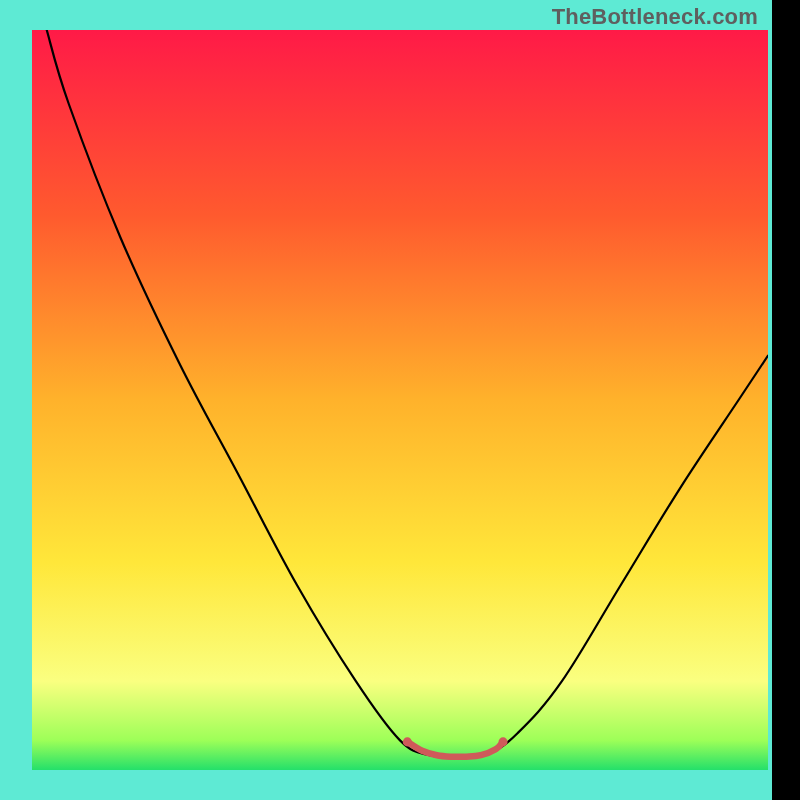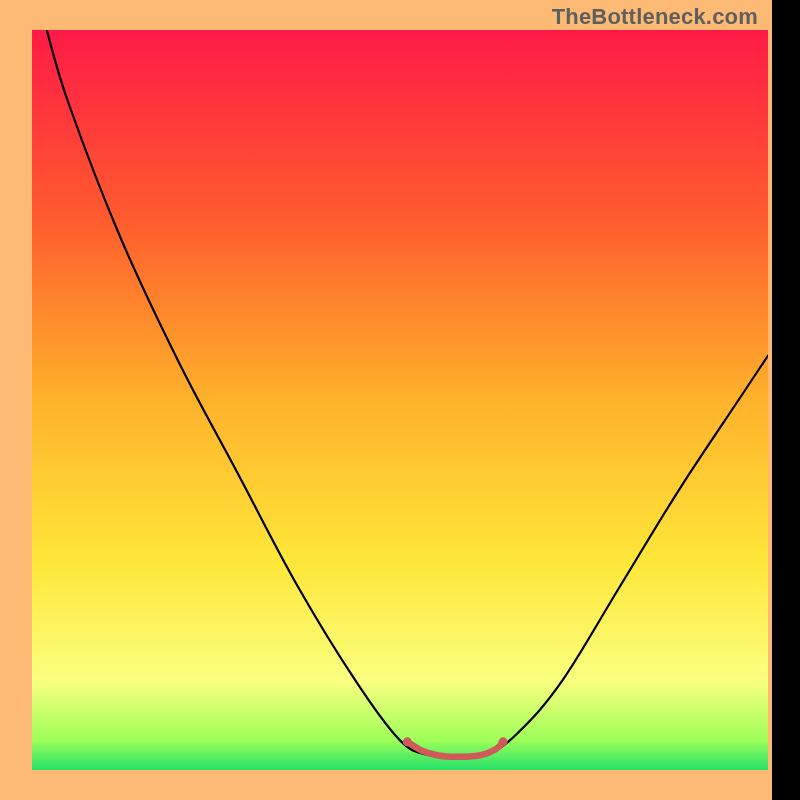--- a/index.html
+++ b/index.html
@@ -8,21 +8,21 @@
     width: 800px;
     height: 800px;
     background: #000;
     overflow: hidden;
     font-family: Arial, Helvetica, sans-serif;
   }
   .frame {
     position: relative;
     width: 772px;
     height: 800px;
-    background: #fdba74;
+    background: #5eead4;
   }
   .watermark {
     position: absolute;
     top: 4px;
     right: 14px;
     font-size: 22px;
     font-weight: 600;
     color: #5f5f5f;
     letter-spacing: 0.2px;
     z-index: 5;

